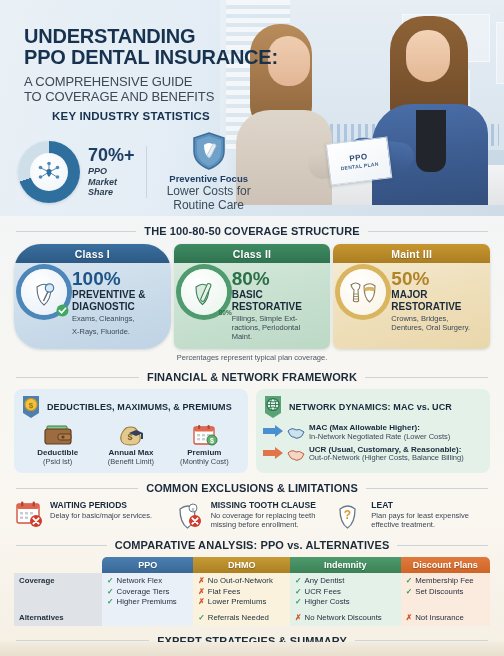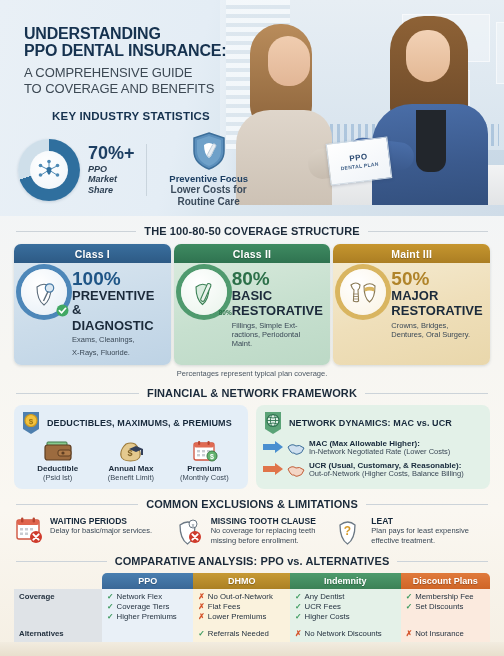--- a/index.html
+++ b/index.html
@@ -70,62 +70,62 @@
     position:absolute; left:108px; top:140px; width:62px; height:42px;
     background: linear-gradient(160deg,#ffffff 0%,#f0f4f8 100%);
     border:1px solid #cfdae4; transform: rotate(-7deg);
     box-shadow: 0 1px 3px rgba(40,60,90,.25);
     display:flex; flex-direction:column; align-items:center; justify-content:center; gap:1px;
   }
   .doc-l1 { font-size:8px; font-weight:700; color:#2b4a72; letter-spacing:.5px; }
   .doc-l2 { font-size:5px; font-weight:700; color:#3d5e86; letter-spacing:.3px; }
 
   .hero-text { position:absolute; left:24px; top:26px; z-index:4; }
-  .h-title { font-size:16px; line-height:1.04; font-weight:800; color:#16324f; letter-spacing:-.2px; }
+  .h-title { font-size:20px; line-height:1.04; font-weight:800; color:#16324f; letter-spacing:-.2px; }
   .h-sub { margin-top:6px; font-size:13px; line-height:1.18; font-weight:500; color:#3d4954; letter-spacing:-.1px; }
 
   
   .stats-wrap { position:absolute; left:0; top:110px; width:262px; z-index:5; }
   .stats-title { text-align:center; font-size:11.5px; font-weight:800; color:#16324f; letter-spacing:.2px; }
   .stats-row { display:flex; align-items:center; margin-top:9px; }
   .stat-a { display:flex; align-items:center; gap:8px; padding-left:18px; width:142px; }
   .donut { position:relative; width:62px; height:62px; border-radius:50%;
     background: conic-gradient(from 0deg,#2f6f9e 0deg 252deg,#cfdfea 252deg 360deg);
     box-shadow: 0 1px 3px rgba(30,60,90,.18); flex:none; }
   .donut::after { content:""; position:absolute; inset:12px; border-radius:50%;
     background: radial-gradient(circle at 40% 35%,#ffffff,#eef4f9); }
   .donut-icon { position:absolute; inset:0; display:flex; align-items:center; justify-content:center; z-index:2;}
   .stat-a-txt .big { font-size:18px; font-weight:800; color:#1d3f63; line-height:1; }
   .stat-a-txt .small { font-size:9px; font-weight:600; color:#2c3f52; line-height:1.15; margin-top:2px;font-style:italic; }
   .vdiv { width:1px; height:52px; background:#c9d4dd; margin:0 8px; }
   .stat-b { text-align:center; width:110px; }
   .shield-ico { display:flex; justify-content:center; }
   .stat-b .lbl { font-size:9.5px; font-weight:800; color:#1d3f63; margin-top:2px; }
-  .stat-b .sub { font-size:10px; color:#3c4c5c; line-height:1.2;font-weight:bold; }
+  .stat-b .sub { font-size:12px; color:#3c4c5c; line-height:1.2; }
 
   
   .sec-head { display:flex; align-items:center; gap:8px; padding:0 16px; margin-top:9px; }
   .sec-head .ln { flex:1; height:1px; background:#ccd3d9; }
   .sec-head .tx { font-size:11px; font-weight:800; color:#1b2a3a; letter-spacing:.1px; white-space:nowrap; }
 
   
   .classes { display:flex; padding:0 14px; margin-top:7px; gap:3px; }
   .ccard { flex:1; border-radius:7px; overflow:hidden; position:relative;
     box-shadow:0 1px 3px rgba(40,60,80,.17); }
   .ccard .hd { text-align:center; font-size:10.5px; font-weight:800; color:#fff; padding:4px 0 3px; letter-spacing:.2px;
     text-shadow:0 1px 1px rgba(0,0,0,.25); }
   .ccard .bd { display:flex; align-items:flex-start; gap:5px; padding:6px 7px 8px 7px; min-height:76px; }
   .cbadge { width:46px; height:46px; border-radius:50%; flex:none; position:relative;
     display:flex; align-items:center; justify-content:center; }
   .cpct { font-size:19px; font-weight:800; line-height:1; }
-  .ctitle { font-size:13px; font-weight:800; color:#1b2a3a; line-height:1.1; margin-top:1px; }
+  .ctitle { font-size:10px; font-weight:800; color:#1b2a3a; line-height:1.1; margin-top:1px; }
   .cdesc { font-size:7.5px; color:#3a4856; line-height:1.22; margin-top:2px; }
 
   .c1 .hd { background:linear-gradient(180deg,#3a6f9e 0%,#2d5a85 100%); }
-  .c1 { background:linear-gradient(165deg,#dde8f1 0%,#cbdcea 55%,#bed3e5 100%); }
+  .c1 { background:linear-gradient(165deg,#dde8f1 0%,#cbdcea 55%,#bed3e5 100%);border-radius:27px; }
   .c1 .cpct { color:#1f5586; }
   .c1 .cbadge { background:radial-gradient(circle at 38% 32%,#ffffff,#e5eef6);
     box-shadow:0 0 0 5px #4d87b9, 0 1px 3px rgba(0,0,0,.2); }
   .c2 .hd { background:linear-gradient(180deg,#3f8b62 0%,#2f7350 100%); }
   .c2 { background:linear-gradient(165deg,#dcecdf 0%,#c7e0cf 55%,#bcd9c6 100%); }
   .c2 .cpct { color:#2c7049; }
   .c2 .cbadge { background:radial-gradient(circle at 38% 32%,#ffffff,#e8f3ea);
     box-shadow:0 0 0 5px #4f9a6e, 0 1px 3px rgba(0,0,0,.2); }
   .c3 .hd { background:linear-gradient(180deg,#c6962f 0%,#ab7e23 100%); }
   .c3 { background:linear-gradient(165deg,#f6eed7 0%,#efdfba 55%,#e9d7ab 100%); }

